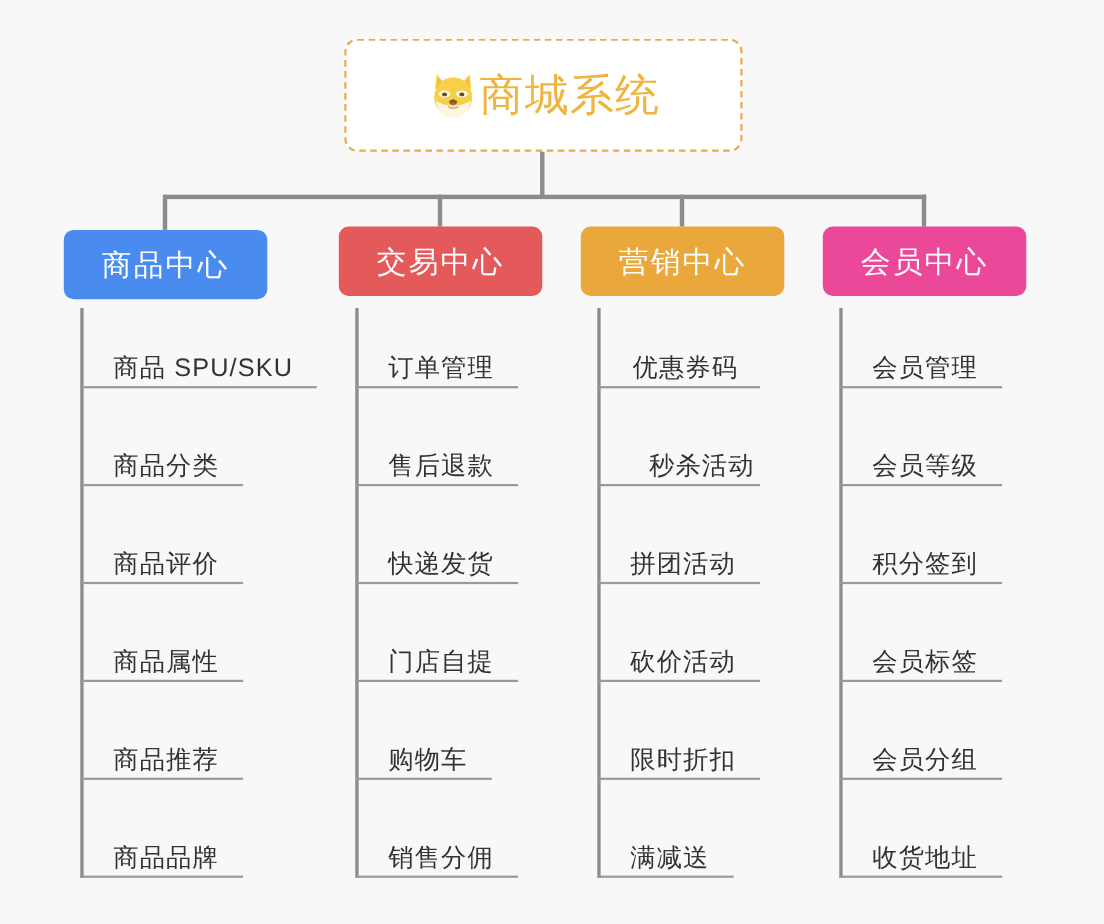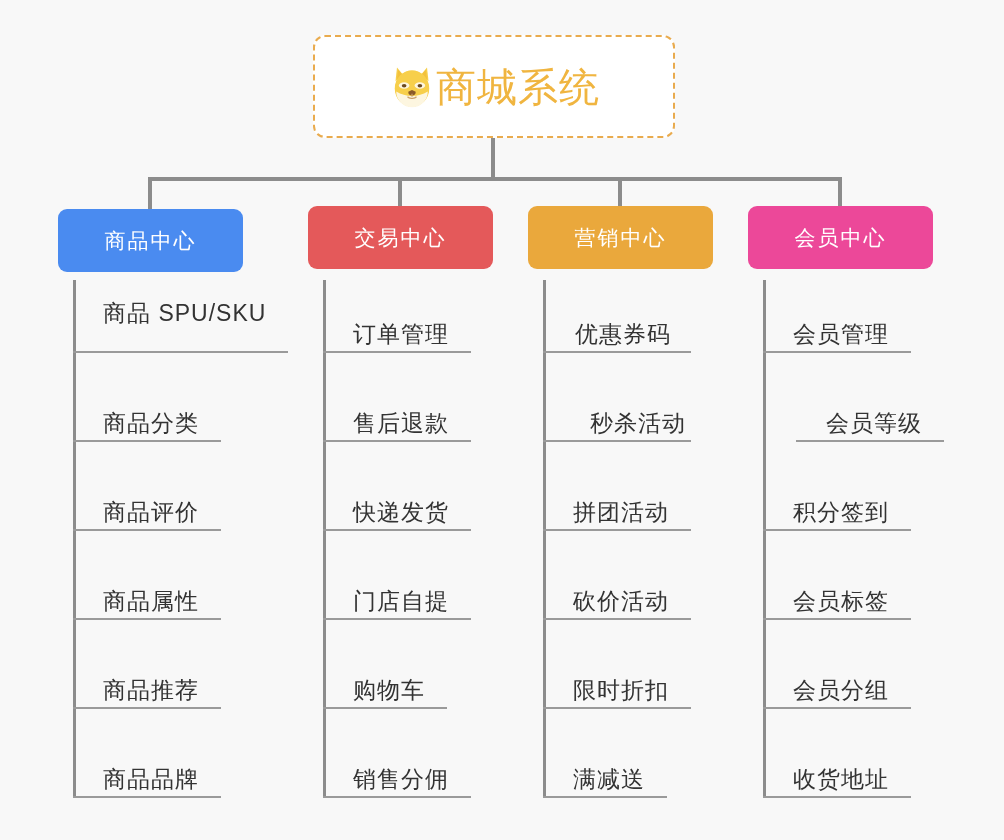--- a/index.html
+++ b/index.html
@@ -62,21 +62,21 @@
   
   .cat-header {
     position: absolute;
     height: 63px;
     width: 185px;
     border-radius: 9px;
     display: flex;
     align-items: center;
     justify-content: center;
     color: #ffffff;
-    font-size: 21px;
+    font-size: 27px;
     letter-spacing: 2px;
     white-space: nowrap;
     box-sizing: border-box;
   }
 
   
   .leaf-col {
     position: absolute;
     top: 280px;
   }
@@ -149,21 +149,21 @@
   </div>
   <div class="cat-header" style="left:528px; top:206px; background:#eaa83c;">
     <span>营销中心</span>
   </div>
   <div class="cat-header" style="left:748px; top:206px; background:#ec4899;">
     <span>会员中心</span>
   </div>
 
   <div class="leaf-col" style="left:73px;">
     <div class="leaf-spine" style="height:518px;"></div>
-    <div class="leaf-item" style="top: 0px; width: 215.375px; align-items: center;">
+    <div class="leaf-item" style="top: 0px; width: 215.375px;">
       <span class="leaf-label">商品 SPU/SKU</span>
     </div>
     <div class="leaf-item" style="top: 89px; width: 148px;">
       <span class="leaf-label">商品分类</span>
     </div>
     <div class="leaf-item" style="top: 178px; width: 148px;">
       <span class="leaf-label">商品评价</span>
     </div>
     <div class="leaf-item" style="top: 267px; width: 148px;">
       <span class="leaf-label">商品属性</span>
@@ -218,21 +218,21 @@
     <div class="leaf-item" style="top: 445px; width: 124px;">
       <span class="leaf-label">满减送</span>
     </div>
   </div>
 
   <div class="leaf-col" style="left:763px;">
     <div class="leaf-spine" style="height:518px;"></div>
     <div class="leaf-item" style="top: 0px; width: 148px;">
       <span class="leaf-label">会员管理</span>
     </div>
-    <div class="leaf-item" style="top: 89px; width: 148px; margin-left: 33px;">
+    <div class="leaf-item" style="top: 89px; width: 148px;">
       <span class="leaf-label">会员等级</span>
     </div>
     <div class="leaf-item" style="top: 178px; width: 148px;">
       <span class="leaf-label">积分签到</span>
     </div>
     <div class="leaf-item" style="top: 267px; width: 148px;">
       <span class="leaf-label">会员标签</span>
     </div>
     <div class="leaf-item" style="top: 356px; width: 148px;">
       <span class="leaf-label">会员分组</span>

